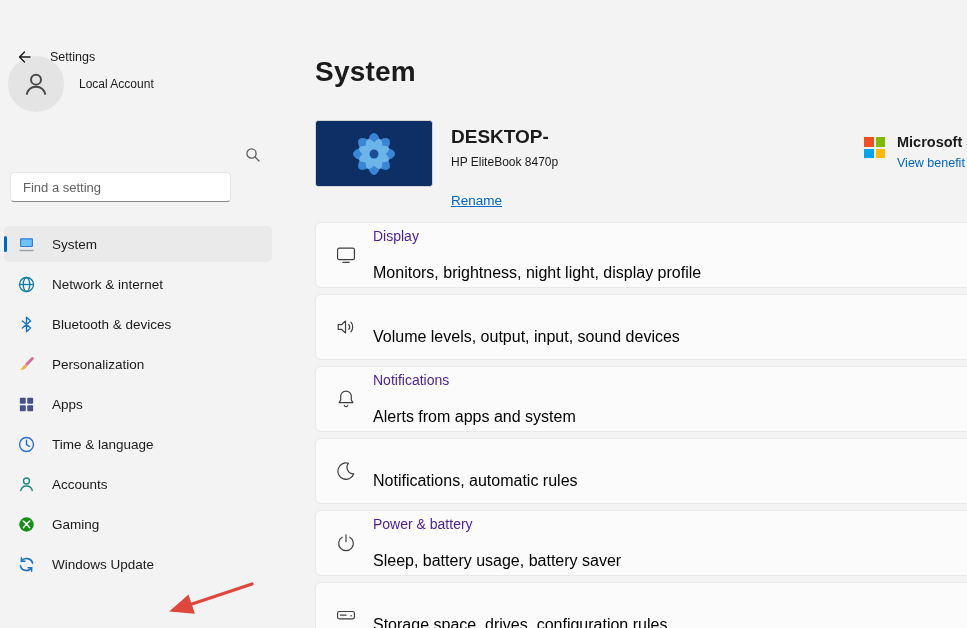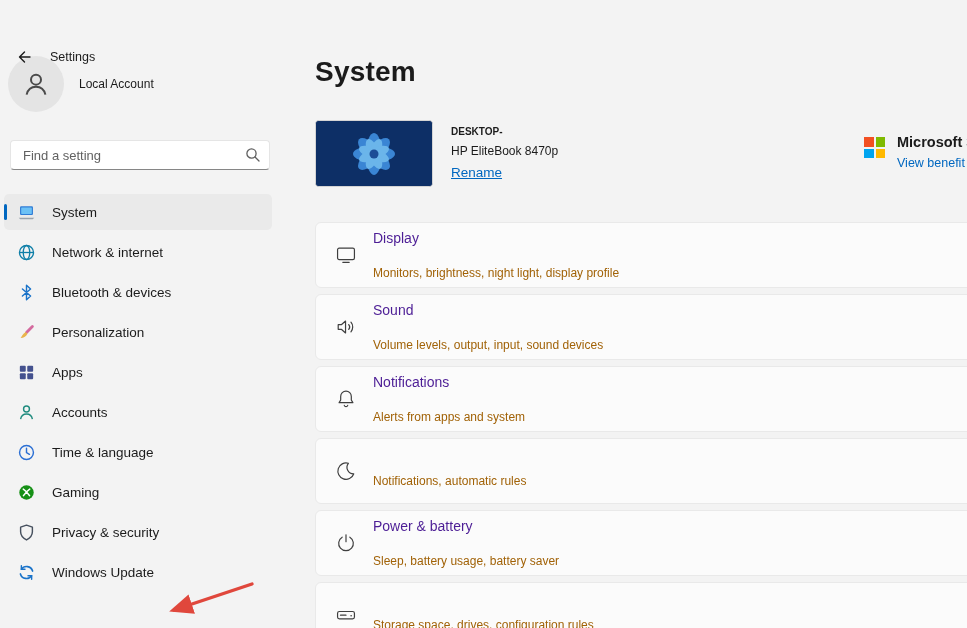--- a/index.html
+++ b/index.html
@@ -9,53 +9,53 @@
   .titlebar { position:absolute; top:0; left:0; height:42px; display:flex; align-items:center; gap:12px; padding-left:10px; z-index:5;margin-top:36px; }
   .back-btn { width:28px; height:26px; display:flex; align-items:center; justify-content:center; border-radius:4px; cursor:pointer; }
   .app-title { font-size:12.5px; }
 
   .sidebar { position:absolute; top:40px; left:0; width:280px; }
   .account { display:flex; align-items:center; gap:15px; padding:16px 0 0 8px; }
   .avatar { width:56px; height:56px; border-radius:50%; background:#e4e4e4; display:flex; align-items:center; justify-content:center; }
   .account-name { font-size:12px; }
 
   .searchbox { position:relative; margin:28px 10px 0 10px; }
-  .searchbox input { width:260px; height:30px; border:1px solid #e5e5e5; border-bottom:1px solid #868686; border-radius:4px; background:#ffffff; padding:0 32px 0 12px; font-size:13px; font-family:inherit; color:#1b1b1b; }
+  .searchbox input { width:221px; height:30px; border:1px solid #e5e5e5; border-bottom:1px solid #868686; border-radius:4px; background:#ffffff; padding:0 32px 0 12px; font-size:13px; font-family:inherit; color:#1b1b1b;margin-top:32px; }
   .searchbox input::placeholder { color:#616161; }
   .search-icon { position:absolute; right:8px; top:6px; cursor:pointer; }
 
   .nav { margin-top:24px; padding:0 8px 0 4px; }
   .nav-item { position:relative; display:flex; align-items:center; gap:16px; height:36px; margin-bottom:4px; border-radius:5px; padding-left:13px; cursor:pointer; }
   .nav-item.selected { background:#eaeaea; }
   .pill { display:none; }
   .nav-item.selected .pill { display:block; position:absolute; left:0; top:10px; width:3px; height:16px; border-radius:2px; background:#0067c0; }
   .nav-label { font-size:13.5px; white-space:nowrap; }
   .nav-ic { width:19px; height:19px; flex:0 0 19px; }
 
   .main { position:absolute; left:315px; top:0; width:720px; height:628px; }
   .page-title { position:absolute; top:56px; left:0; font-size:28px; font-weight:700; letter-spacing:.2px; }
 
   .device-row { position:absolute; top:120px; left:0; display:flex; gap:18px; }
   .thumb { width:118px; height:67px; background:#0d2f66; border:1px solid #d4d4d4; border-radius:4px; overflow:hidden; }
   .device-info { padding-top:6px; }
-  .device-name { font-size:10px; font-weight:700; }
+  .device-name { font-size:19px; font-weight:700; }
   .device-model { font-size:12px; margin-top:7px; }
   .link { color:#0067c0; font-size:13.5px; text-decoration:underline; cursor:pointer; display:inline-block; }
-  .rename { margin-top:7px; }
+  .rename { margin-top:24px; }
 
   .ms-block { position:absolute; top:134px; left:549px; display:flex; gap:12px; align-items:flex-start; white-space:nowrap; }
   .ms-logo { display:grid; grid-template-columns:9.5px 9.5px; grid-template-rows:9.5px 9.5px; gap:2px; margin-top:3px; }
   .ms-name { font-size:14.5px; font-weight:700; }
   .ms-link { color:#0067c0; font-size:12.5px; margin-top:6px; cursor:pointer; }
 
   .cards { position:absolute; top:222px; left:0; width:720px; }
   .card { height:66px; margin-bottom:6px; background:#fbfbfb; border:1px solid #e9e9e9; border-radius:6px; display:flex; align-items:center; padding-left:19px; cursor:pointer; }
   .card-ic { width:22px; height:22px; flex:0 0 22px; margin-right:16px; }
   .card-title { font-size:14px; color:#4c1d95; }
-  .card-sub { font-size:12px; color:#a16207; margin-top:20px; }
+  .card-sub { font-size:16px; color:#000000; margin-top:20px; }
 
   .annotation { position:absolute; left:148px; top:572px; z-index:20; pointer-events:none; }
 </style>
 </head>
 <body>
 
 <div class="titlebar">
   <div class="back-btn">
     <svg width="16" height="16" viewBox="0 0 16 16">
       <path d="M8.5 3 L3.5 8 L8.5 13 M3.5 8 H14" stroke="#1b1b1b" stroke-width="1.4" fill="none" stroke-linecap="round" stroke-linejoin="round"></path>
@@ -130,52 +130,45 @@
         <rect x="10.8" y="3" width="6.2" height="6.2" rx="1"></rect>
         <rect x="3" y="10.8" width="6.2" height="6.2" rx="1"></rect>
         <rect x="10.8" y="10.8" width="6.2" height="6.2" rx="1"></rect>
       </svg>
       <span class="nav-label">Apps</span>
     </div>
 
     <div class="nav-item">
 
       <svg class="nav-ic" viewBox="0 0 20 20">
+        <circle cx="10" cy="10" r="7.3" fill="none" stroke="#2b6fd4" stroke-width="1.5"></circle>
+        <path d="M10 5.6 V10 l3.1 1.9" fill="none" stroke="#2b6fd4" stroke-width="1.5" stroke-linecap="round"></path>
+      </svg>
+      <span class="nav-label">Time &amp; language</span>
+    </div>
+
+    <div class="nav-item">
+
+      <svg class="nav-ic" viewBox="0 0 20 20">
         <circle cx="10" cy="6.3" r="3.1" fill="none" stroke="#1f8b7e" stroke-width="1.5"></circle>
         <path d="M3.8 17 c.6-3.6 3.2-5.4 6.2-5.4 s5.6 1.8 6.2 5.4" fill="none" stroke="#1f8b7e" stroke-width="1.5"></path>
       </svg>
       <span class="nav-label">Accounts</span>
     </div>
 
     <div class="nav-item">
 
       <svg class="nav-ic" viewBox="0 0 20 20">
-        <circle cx="10" cy="10" r="7.3" fill="none" stroke="#2b6fd4" stroke-width="1.5"></circle>
-        <path d="M10 5.6 V10 l3.1 1.9" fill="none" stroke="#2b6fd4" stroke-width="1.5" stroke-linecap="round"></path>
-      </svg>
-      <span class="nav-label">Time &amp; language</span>
-    </div>
-
-    <div class="nav-item">
-
-      <svg class="nav-ic" viewBox="0 0 20 20">
         <circle cx="10" cy="10" r="7.6" fill="#169016"></circle>
         <path d="M6.6 6.4 c2.4 1.6 4.6 3.9 6.6 6.9 M13.4 6.4 c-2.4 1.6-4.6 3.9-6.6 6.9" stroke="#ffffff" stroke-width="1.6" fill="none" stroke-linecap="round"></path>
       </svg>
       <span class="nav-label">Gaming</span>
     </div>
 
 
-    <div class="nav-item">
-
-      <svg class="nav-ic" viewBox="0 0 20 20">
-        <path d="M10 2.2 l6.2 2.1 v4.9 c0 3.9-2.4 6.6-6.2 8.6 -3.8-2-6.2-4.7-6.2-8.6 V4.3 Z" fill="none" stroke="#46505e" stroke-width="1.5" stroke-linejoin="round"></path>
-      </svg>
-      <span class="nav-label">Privacy &amp; security</span>
-    </div>
 
     <div class="nav-item">
 
       <svg class="nav-ic" viewBox="0 0 20 20">
         <path d="M16.4 8.5 A6.6 6.6 0 0 0 4.6 6.6" fill="none" stroke="#1a73c9" stroke-width="1.7" stroke-linecap="round"></path>
         <path d="M3.6 11.5 A6.6 6.6 0 0 0 15.4 13.4" fill="none" stroke="#1a73c9" stroke-width="1.7" stroke-linecap="round"></path>
         <path d="M4.6 2.8 v3.8 h3.8" fill="none" stroke="#1a73c9" stroke-width="1.5" stroke-linecap="round" stroke-linejoin="round"></path>
         <path d="M15.4 17.2 v-3.8 h-3.8" fill="none" stroke="#1a73c9" stroke-width="1.5" stroke-linecap="round" stroke-linejoin="round"></path>
       </svg>
       <span class="nav-label">Windows Update</span>
@@ -242,21 +235,20 @@
       </div>
     </div>
 
     <div class="card">
       <svg class="card-ic" viewBox="0 0 24 24">
         <path d="M3.5 9.5 v5 h3.4 l4.6 4 V5.5 l-4.6 4 z" fill="none" stroke="#3f3f3f" stroke-width="1.3" stroke-linejoin="round" stroke-linecap="round"></path>
         <path d="M15 9.3 a4.3 4.3 0 0 1 0 5.4" fill="none" stroke="#3f3f3f" stroke-width="1.3" stroke-linecap="round"></path>
         <path d="M17.4 6.8 a8 8 0 0 1 0 10.4" fill="none" stroke="#3f3f3f" stroke-width="1.3" stroke-linecap="round"></path>
       </svg>
       <div>
-        <div class="card-title">Sound</div>
         <div class="card-sub">Volume levels, output, input, sound devices</div>
       </div>
     </div>
 
     <div class="card">
       <svg class="card-ic" viewBox="0 0 24 24">
         <path d="M12 3.4 a5.8 5.8 0 0 1 5.8 5.8 v3.9 l1.7 2.9 H4.5 l1.7-2.9 V9.2 A5.8 5.8 0 0 1 12 3.4 z" fill="none" stroke="#3f3f3f" stroke-width="1.3" stroke-linejoin="round"></path>
         <path d="M10.1 19 a2 2 0 0 0 3.8 0" fill="none" stroke="#3f3f3f" stroke-width="1.3" stroke-linecap="round"></path>
       </svg>
       <div>

